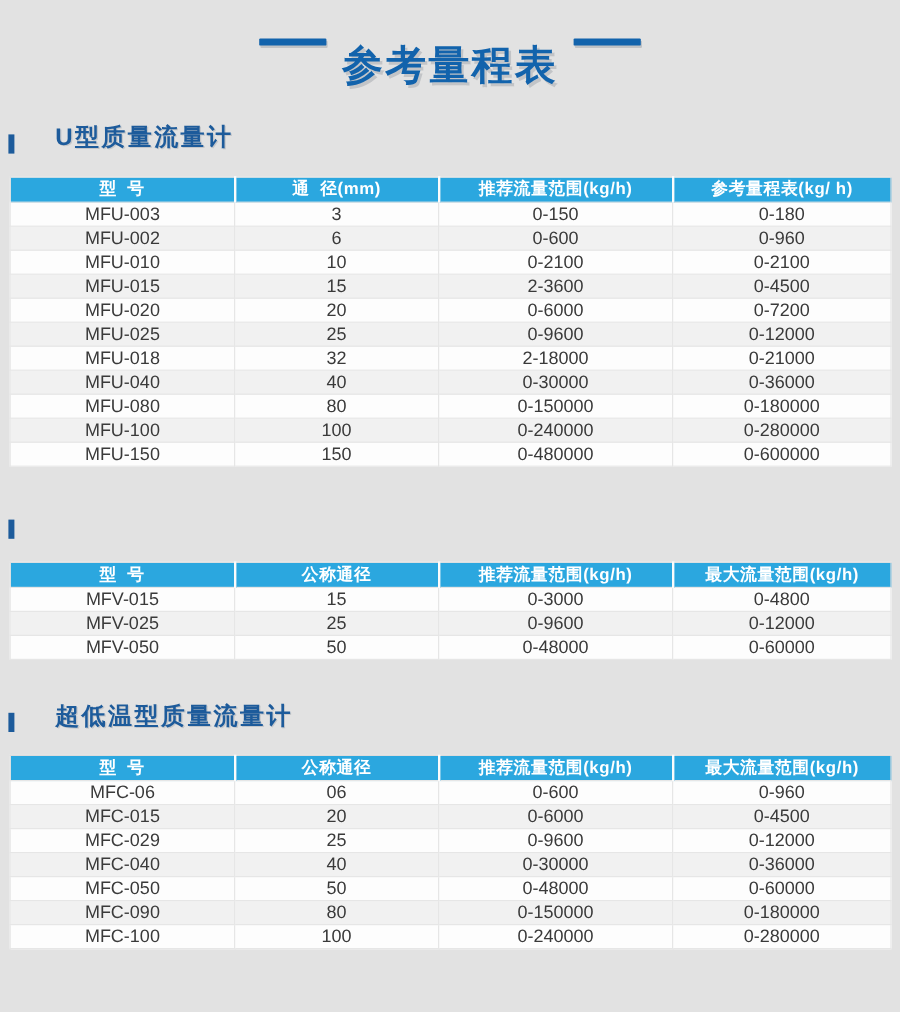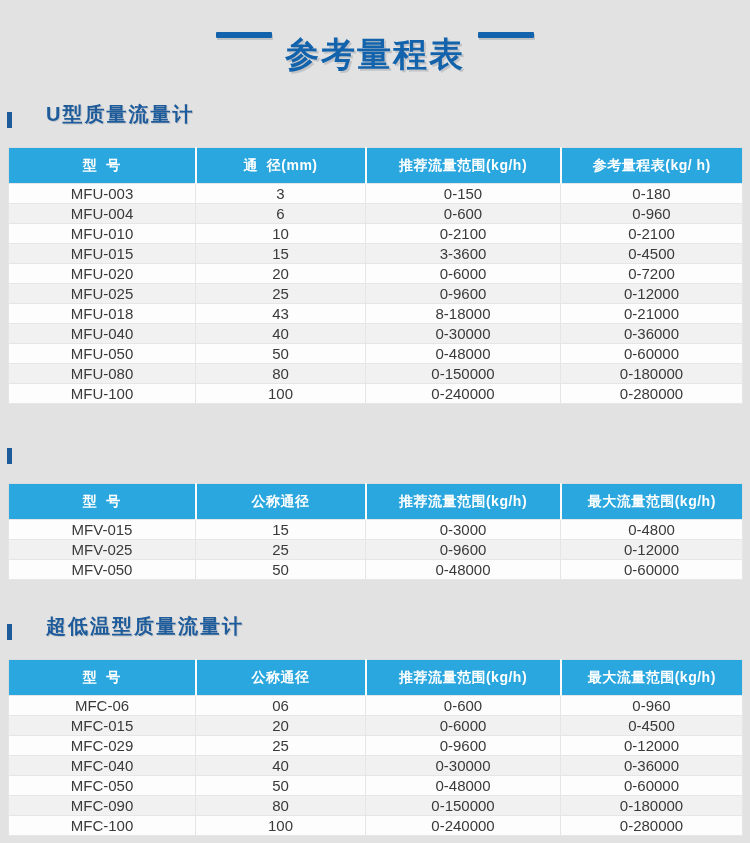--- a/index.html
+++ b/index.html
@@ -66,21 +66,21 @@
   }
   table.spec-table col.c1 { width: 187px; }
   table.spec-table col.c2 { width: 170px; }
   table.spec-table col.c3 { width: 195px; }
   table.spec-table col.c4 { width: 182px; }
   table.spec-table th {
     background: #2ba7df;
     color: #ffffff;
     font-size: 14px;
     font-weight: bold;
-    height: 36px;
+    height: 21px;
     text-align: center;
     white-space: pre;
     border-left: 2px solid #fbfbfb;
     letter-spacing: 0.5px;
   }
   table.spec-table th:first-child { border-left: none; }
   table.spec-table td {
     height: 20px;
     text-align: center;
     font-size: 15px;
@@ -122,78 +122,78 @@
           </tr>
       </thead>
       <tbody>
           <tr>
             <td>MFU-003</td>
             <td>3</td>
             <td>0-150</td>
             <td>0-180</td>
           </tr>
           <tr>
-            <td>MFU-004</td>
+            <td>MFU-002</td>
             <td>6</td>
             <td>0-600</td>
             <td>0-960</td>
           </tr>
           <tr>
             <td>MFU-010</td>
             <td>10</td>
             <td>0-2100</td>
             <td>0-2100</td>
           </tr>
           <tr>
             <td>MFU-015</td>
             <td>15</td>
-            <td>3-3600</td>
+            <td>2-3600</td>
             <td>0-4500</td>
           </tr>
           <tr>
             <td>MFU-020</td>
             <td>20</td>
             <td>0-6000</td>
             <td>0-7200</td>
           </tr>
           <tr>
             <td>MFU-025</td>
             <td>25</td>
             <td>0-9600</td>
             <td>0-12000</td>
           </tr>
           <tr>
             <td>MFU-018</td>
-            <td>43</td>
-            <td>8-18000</td>
+            <td>32</td>
+            <td>2-18000</td>
             <td>0-21000</td>
           </tr>
           <tr>
             <td>MFU-040</td>
             <td>40</td>
             <td>0-30000</td>
             <td>0-36000</td>
           </tr>
           <tr>
-            <td>MFU-050</td>
-            <td>50</td>
-            <td>0-48000</td>
-            <td>0-60000</td>
-          </tr>
-          <tr>
             <td>MFU-080</td>
             <td>80</td>
             <td>0-150000</td>
             <td>0-180000</td>
           </tr>
           <tr>
             <td>MFU-100</td>
             <td>100</td>
             <td>0-240000</td>
             <td>0-280000</td>
+          </tr>
+          <tr>
+            <td>MFU-150</td>
+            <td>150</td>
+            <td>0-480000</td>
+            <td>0-600000</td>
           </tr>
         </tbody>
     </table>
   </section>
 
   <section class="section">
     <div class="section-heading">
       <span class="section-marker"></span>
     </div>
     <table class="spec-table">

